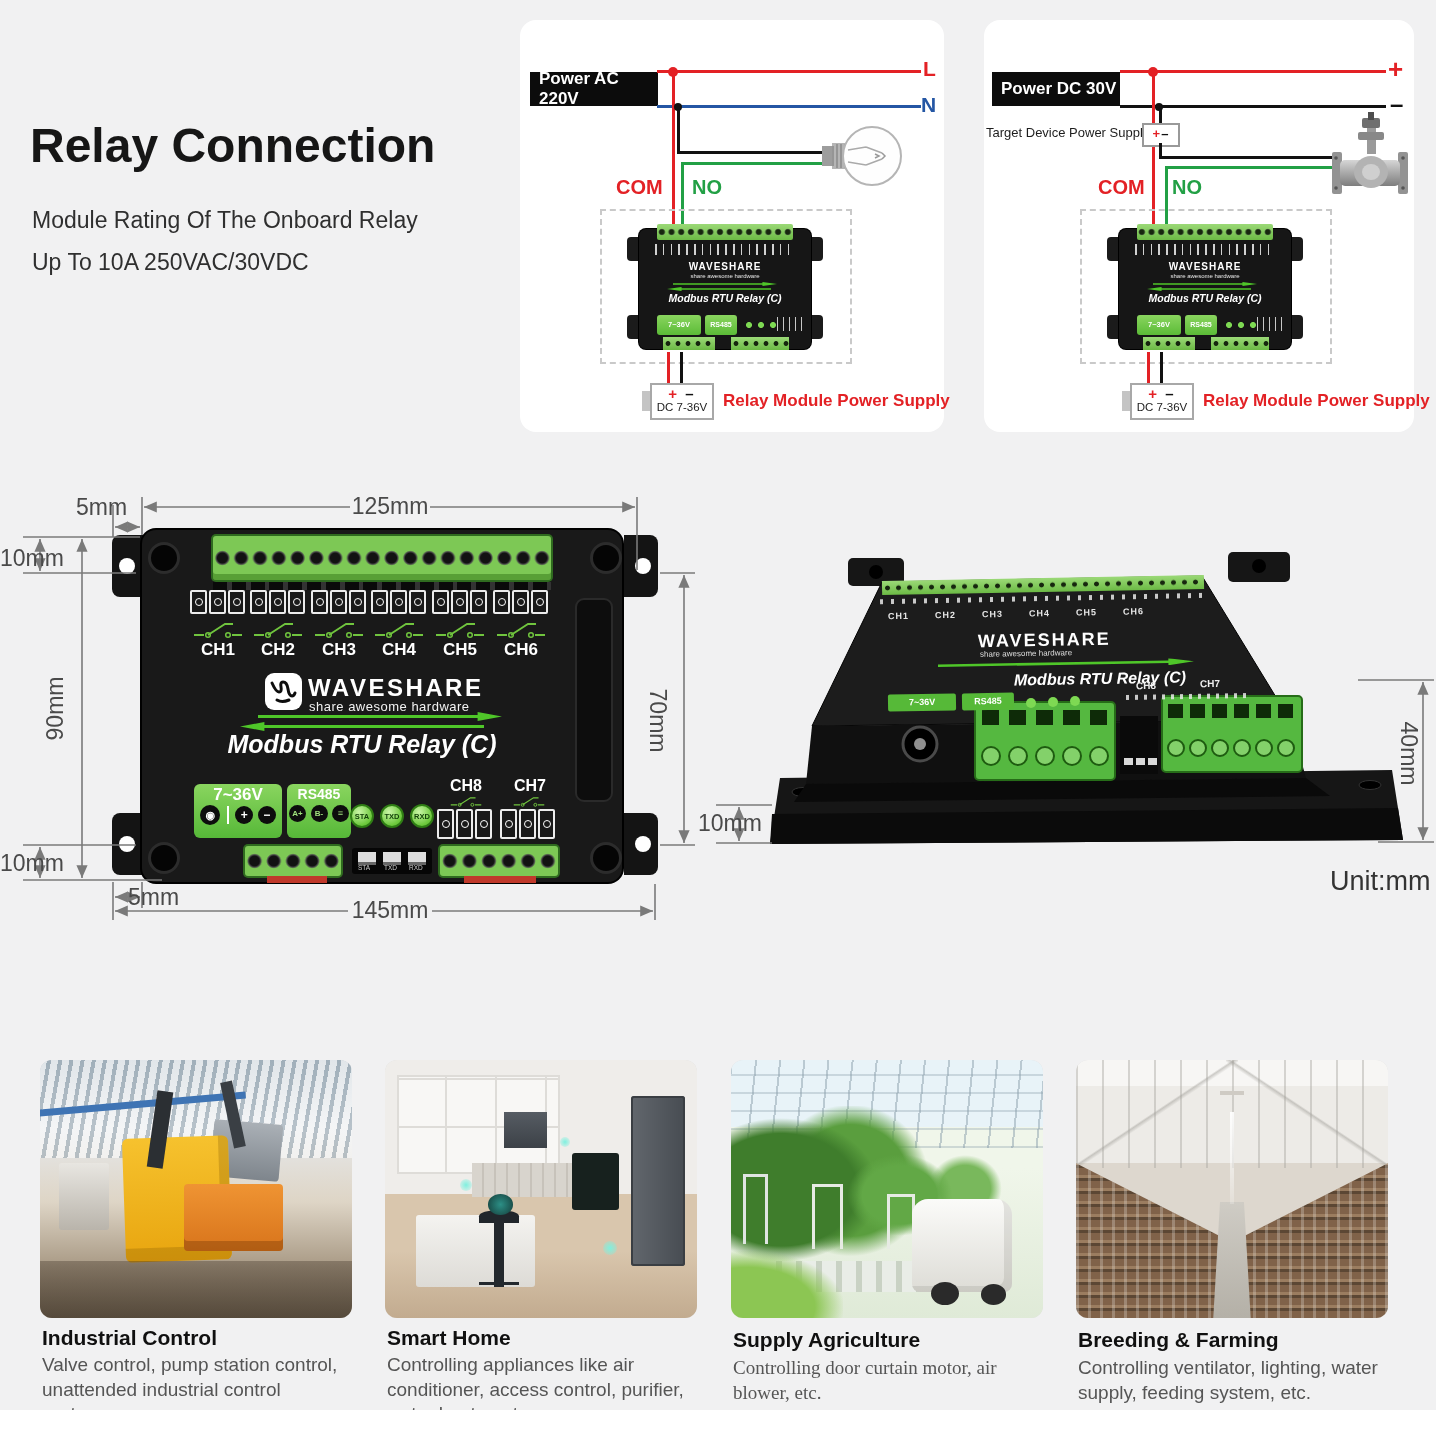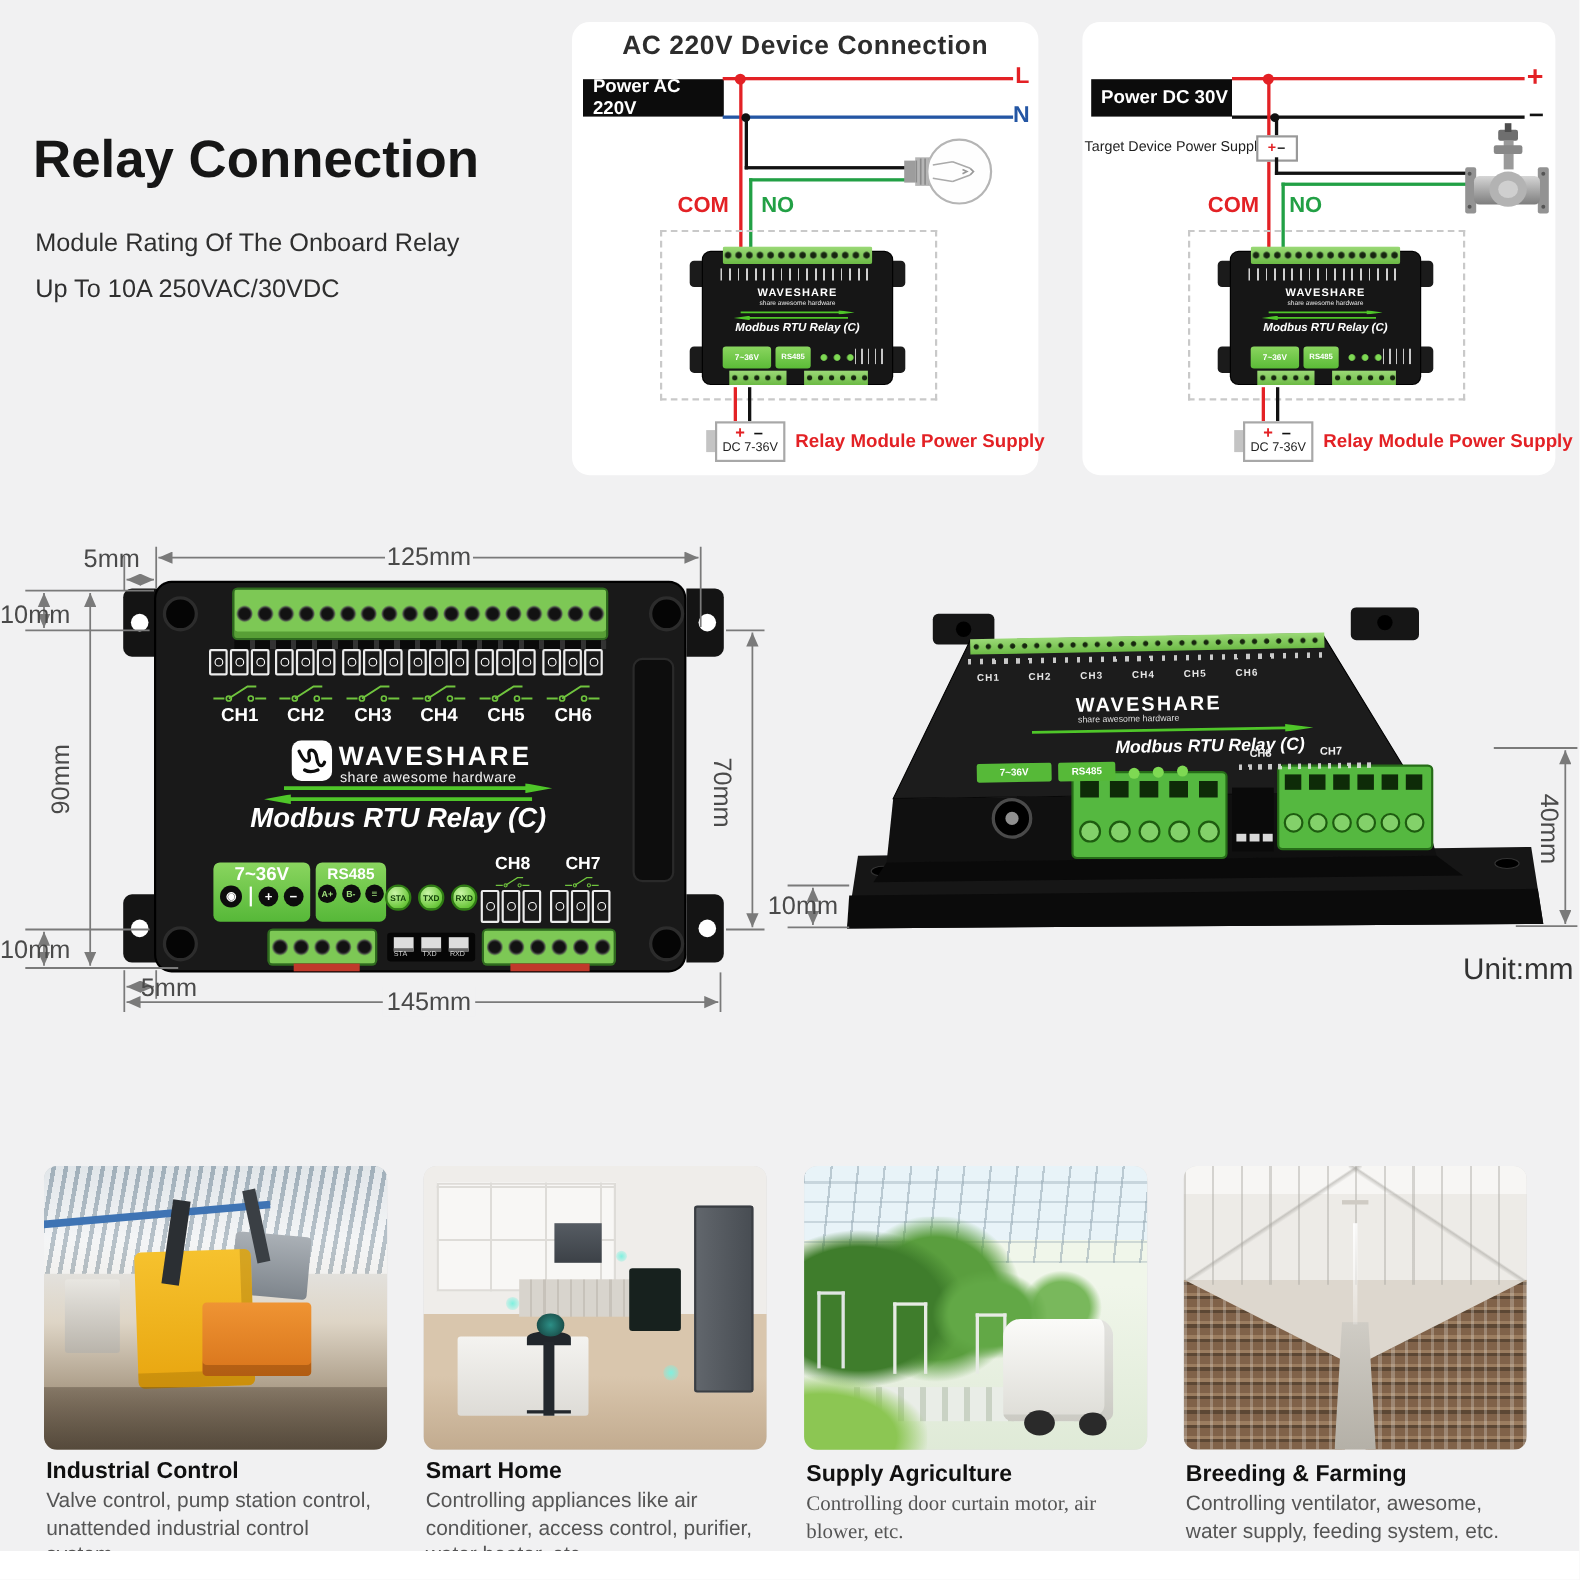--- a/index.html
+++ b/index.html
@@ -61,21 +61,20 @@
 </head>
 <body>
 
 <div class="page">
 
   <div class="abs" style="left:30px;top:118px;font-size:48px;font-weight:800;color:#161616;">Relay Connection</div>
   <div class="abs" style="left:32px;top:207px;font-size:23px;color:#2f2f2f;">Module Rating Of The Onboard Relay</div>
   <div class="abs" style="left:32px;top:249px;font-size:23px;color:#2f2f2f;">Up To 10A 250VAC/30VDC</div>
 
   <div class="card" style="left:520px;width:424px;">
-    <div class="dg-title">AC 220V Device Connection</div>
     <div class="powerbox" style="left:10px;top:52px;width:128px;height:34px;">Power AC 220V</div>
     <div class="hwire" style="left:137px;top:50px;width:264px;background:#e32125;"></div>
     <div class="wlabel" style="left:403px;top:37px;color:#e32125;">L</div>
     <div class="hwire" style="left:137px;top:85px;width:264px;background:#2456a4;"></div>
     <div class="wlabel" style="left:401px;top:73px;color:#2456a4;">N</div>
     <div class="dot" style="left:148px;top:46.5px;width:10px;height:10px;background:#e32125;"></div>
     <div class="vwire" style="left:151.5px;top:51px;height:162px;background:#e32125;"></div>
     <div class="dot" style="left:154px;top:82.5px;width:8px;height:8px;background:#111;"></div>
     <div class="vwire" style="left:156.5px;top:86px;height:48px;background:#111;"></div>
     <div class="hwire" style="left:156.5px;top:131px;width:148px;background:#111;"></div>
@@ -544,16 +543,16 @@
     <div class="ph" style="left:49.2%;top:20%;width:1.6%;height:36%;background:linear-gradient(rgba(255,255,255,.9),rgba(255,255,255,.2));"></div>
   </div>
 
   <div class="app-title" style="left:42px;">Industrial Control</div>
   <div class="app-desc" style="left:42px;">Valve control, pump station control, unattended industrial control system</div>
   <div class="app-title" style="left:387px;">Smart Home</div>
   <div class="app-desc" style="left:387px;">Controlling appliances like air conditioner, access control, purifier, water heater, etc.</div>
   <div class="app-title" style="left:733px;top:1328px;">Supply Agriculture</div>
   <div class="app-desc" style="left:733px;top:1356px;font-family:Liberation Serif, serif;">Controlling door curtain motor, air blower, etc.</div>
   <div class="app-title" style="left:1078px;top:1328px;">Breeding &amp; Farming</div>
-  <div class="app-desc" style="left:1078px;top:1356px;">Controlling ventilator, awesome, water supply, feeding system, etc.</div>
+  <div class="app-desc" style="left:1078px;top:1356px;">Controlling ventilator, lighting, water supply, feeding system, etc.</div>
 
   <div class="abs" style="left:0;top:1410px;width:1436px;height:26px;background:#fff;"></div>
 </div>
 
 </body></html>

